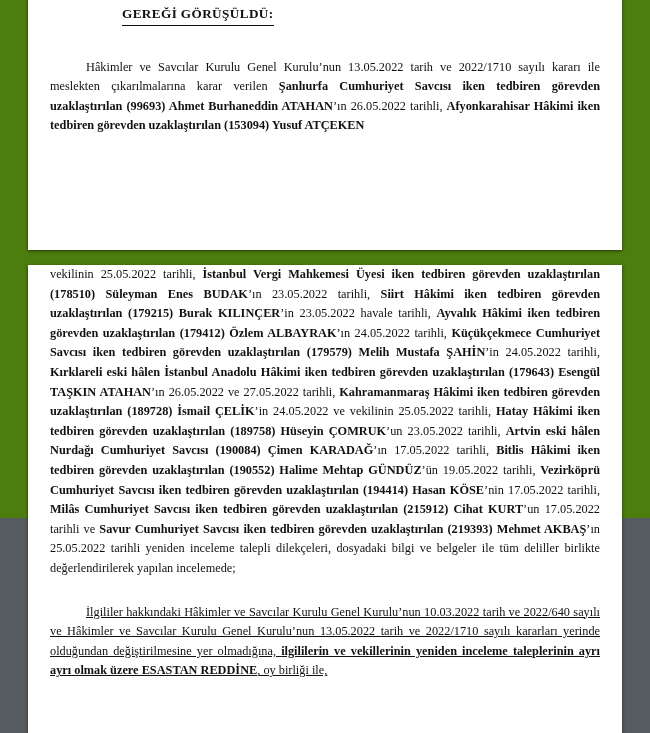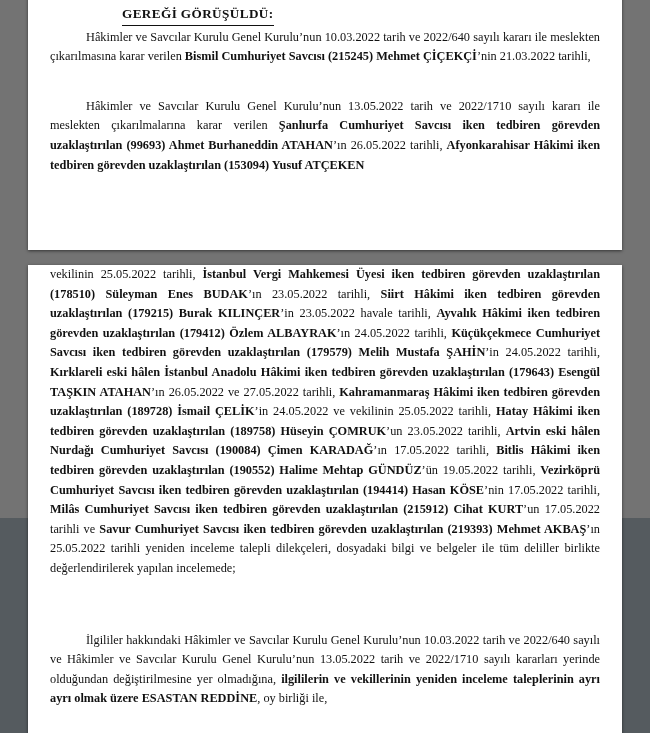--- a/index.html
+++ b/index.html
@@ -10,21 +10,21 @@
   body {
     width: 650px;
     height: 733px;
     overflow: hidden;
     font-family: "Liberation Serif", "DejaVu Serif", serif;
   }
   .viewer {
     position: relative;
     width: 650px;
     height: 518px;
-    background: #737373;
+    background: #4d7c0f;
   }
   .page {
     position: absolute;
     left: 28px;
     width: 594px;
     background: #ffffff;
     box-shadow: 0 1px 3px rgba(0,0,0,0.55);
     overflow: hidden;
   }
   #page-1 {
@@ -58,33 +58,32 @@
   }
   .heading-wrap { text-align: left; }
 
   p.para {
     margin: 0;
     text-indent: 36px;
     text-align: justify;
   }
   p.para.noindent { text-indent: 0; }
   p.gap { margin-top: 30px; }
-  p.biggap { margin-top: 52px; }
+  p.biggap { margin-top: 24px; text-decoration: underline; }
 </style>
 </head>
 <body>
 
 <div class="viewer">
 
   <div class="page" id="page-1">
     <div class="page-inner">
       <div class="heading-wrap">
         <span class="heading">GEREĞİ GÖRÜŞÜLDÜ:</span>
       </div>
-      <p class="para"><span>Hâkimler ve Savcılar Kurulu Genel Kurulu’nun 10.03.2022 tarih ve 2022/640 sayılı kararı ile meslekten çıkarılmasına karar verilen </span><span style="font-weight: bold;">Bismil Cumhuriyet Savcısı (215245) Mehmet ÇİÇEKÇİ</span><span>’nin 21.03.2022 tarihli,</span></p>
       <p class="para gap"><span>Hâkimler ve Savcılar Kurulu Genel Kurulu’nun 13.05.2022 tarih ve 2022/1710 sayılı kararı ile meslekten çıkarılmalarına karar verilen </span><span style="font-weight: bold;">Şanlıurfa Cumhuriyet Savcısı iken tedbiren görevden uzaklaştırılan (99693) Ahmet Burhaneddin ATAHAN</span><span>’ın 26.05.2022 tarihli, </span><span style="font-weight: bold;">Afyonkarahisar Hâkimi iken tedbiren görevden uzaklaştırılan (153094) Yusuf ATÇEKEN</span></p>
     </div>
   </div>
 
   <div class="page" id="page-2">
     <div class="page-inner">
       <p class="para noindent"><span>vekilinin 25.05.2022  tarihli, </span><span style="font-weight: bold;">İstanbul Vergi Mahkemesi Üyesi iken tedbiren görevden uzaklaştırılan (178510) Süleyman Enes BUDAK</span><span>’ın 23.05.2022 tarihli, </span><span style="font-weight: bold;">Siirt Hâkimi iken tedbiren görevden uzaklaştırılan (179215) Burak KILINÇER</span><span>’in 23.05.2022 havale tarihli, </span><span style="font-weight: bold;">Ayvalık Hâkimi iken tedbiren görevden uzaklaştırılan (179412) Özlem ALBAYRAK</span><span>’ın 24.05.2022 tarihli, </span><span style="font-weight: bold;">Küçükçekmece Cumhuriyet Savcısı iken tedbiren görevden uzaklaştırılan (179579) Melih Mustafa ŞAHİN</span><span>’in 24.05.2022 tarihli,  </span><span style="font-weight: bold;">Kırklareli eski hâlen İstanbul Anadolu Hâkimi iken tedbiren görevden uzaklaştırılan (179643) Esengül TAŞKIN ATAHAN</span><span>’ın 26.05.2022 ve 27.05.2022 tarihli, </span><span style="font-weight: bold;">Kahramanmaraş Hâkimi iken tedbiren görevden uzaklaştırılan (189728) İsmail ÇELİK</span><span>’in 24.05.2022 ve vekilinin 25.05.2022 tarihli, </span><span style="font-weight: bold;">Hatay Hâkimi iken tedbiren görevden uzaklaştırılan (189758) Hüseyin ÇOMRUK</span><span>’un 23.05.2022 tarihli, </span><span style="font-weight: bold;">Artvin eski hâlen Nurdağı Cumhuriyet Savcısı (190084) Çimen KARADAĞ</span><span>’ın 17.05.2022 tarihli, </span><span style="font-weight: bold;">Bitlis Hâkimi iken tedbiren görevden uzaklaştırılan (190552) Halime Mehtap GÜNDÜZ</span><span>’ün 19.05.2022 tarihli,  </span><span style="font-weight: bold;">Vezirköprü Cumhuriyet Savcısı iken tedbiren görevden uzaklaştırılan (194414) Hasan KÖSE</span><span>’nin 17.05.2022 tarihli,  </span><span style="font-weight: bold;">Milâs Cumhuriyet Savcısı iken tedbiren görevden uzaklaştırılan (215912) Cihat KURT</span><span>’un 17.05.2022 tarihli ve </span><span style="font-weight: bold;">Savur Cumhuriyet Savcısı iken tedbiren görevden uzaklaştırılan (219393) Mehmet AKBAŞ</span><span>’ın 25.05.2022 tarihli yeniden inceleme talepli dilekçeleri, dosyadaki bilgi ve belgeler ile tüm deliller birlikte değerlendirilerek yapılan incelemede;</span></p>
       <p class="para biggap"><span>İlgililer hakkındaki Hâkimler ve Savcılar Kurulu Genel Kurulu’nun 10.03.2022 tarih ve 2022/640 sayılı ve Hâkimler ve Savcılar Kurulu Genel Kurulu’nun 13.05.2022 tarih ve 2022/1710 sayılı kararları yerinde olduğundan değiştirilmesine yer olmadığına, </span><span style="font-weight: bold;">ilgililerin ve vekillerinin yeniden inceleme taleplerinin ayrı ayrı olmak üzere ESASTAN REDDİNE</span><span>, oy birliği ile,</span></p>
     </div>
   </div>

